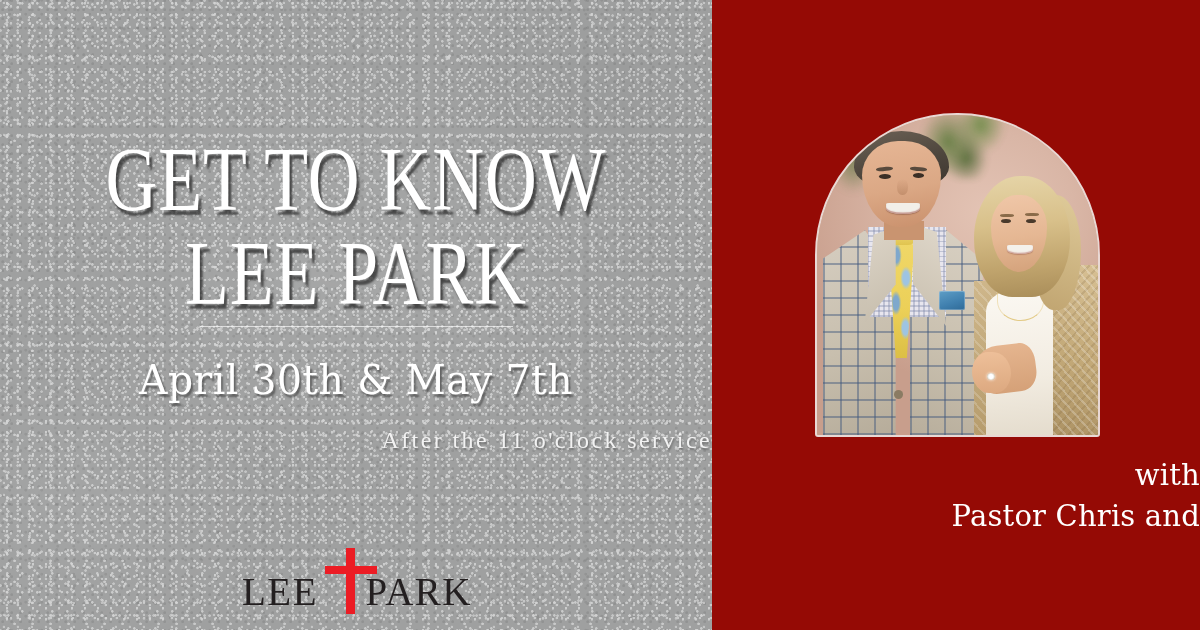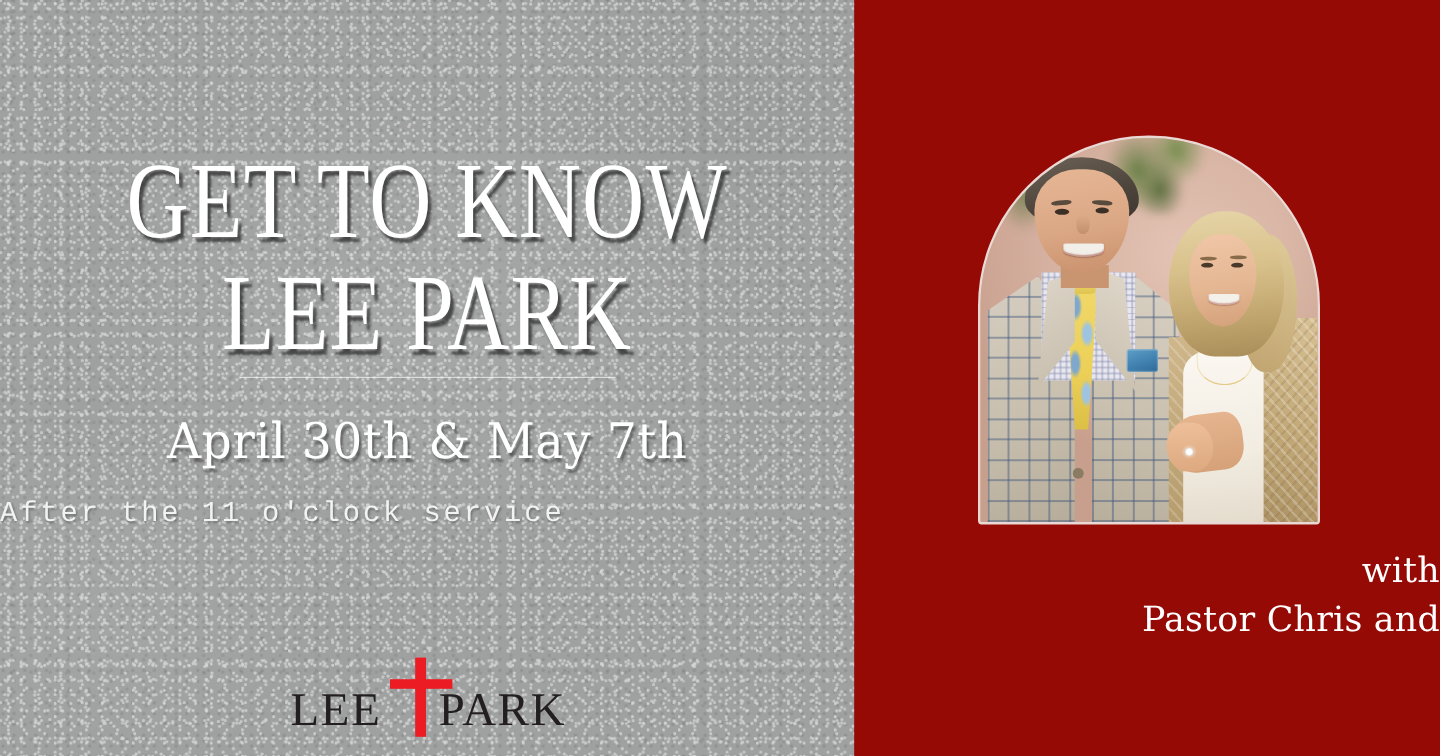--- a/index.html
+++ b/index.html
@@ -40,21 +40,21 @@
   }
   .texture2{
     position:absolute;inset:0;
     opacity:.35;
     background-image:
       radial-gradient(ellipse 55% 45% at 48% 42%, rgba(255,255,255,.22), rgba(255,255,255,0) 70%),
       radial-gradient(ellipse 40% 35% at 12% 80%, rgba(255,255,255,.15), rgba(255,255,255,0) 70%),
       radial-gradient(ellipse 35% 30% at 85% 15%, rgba(0,0,0,.08), rgba(0,0,0,0) 70%);
   }
 
-  .left-content{position:absolute;inset:0;}
+  .left-content{position:absolute;inset:0;margin-top:12px;}
 
   .headline{
     position:absolute;left:0;right:0;top:74px;
     text-align:center;
     font-family:"Liberation Serif", serif;
     font-size:74px;
     line-height:.98;
     letter-spacing:1px;
     color:#ffffff;
     font-weight:400;
@@ -75,22 +75,22 @@
     font-family:"DejaVu Serif", serif;
     font-size:41px;
     font-weight:400;
     color:#ffffff;
     letter-spacing:.4px;
     text-shadow:2px 3px 2px rgba(55,55,55,.6);
     transform:scaleX(.96);
   }
   .service{
     position:absolute;left:0;right:0;top:415px;
-    text-align:left;
-    font-family:Liberation Mono, monospace;
+    text-align:right;
+    font-family:Liberation Serif, serif;
     font-size:24px;
     font-weight:300;
     color:#f2f2f2;
     letter-spacing:2.4px;
     text-shadow:1px 2px 2px rgba(70,70,70,.55);
   }
 
   
   .logo{
     position:absolute;left:0;right:0;bottom:12px;height:76px;

